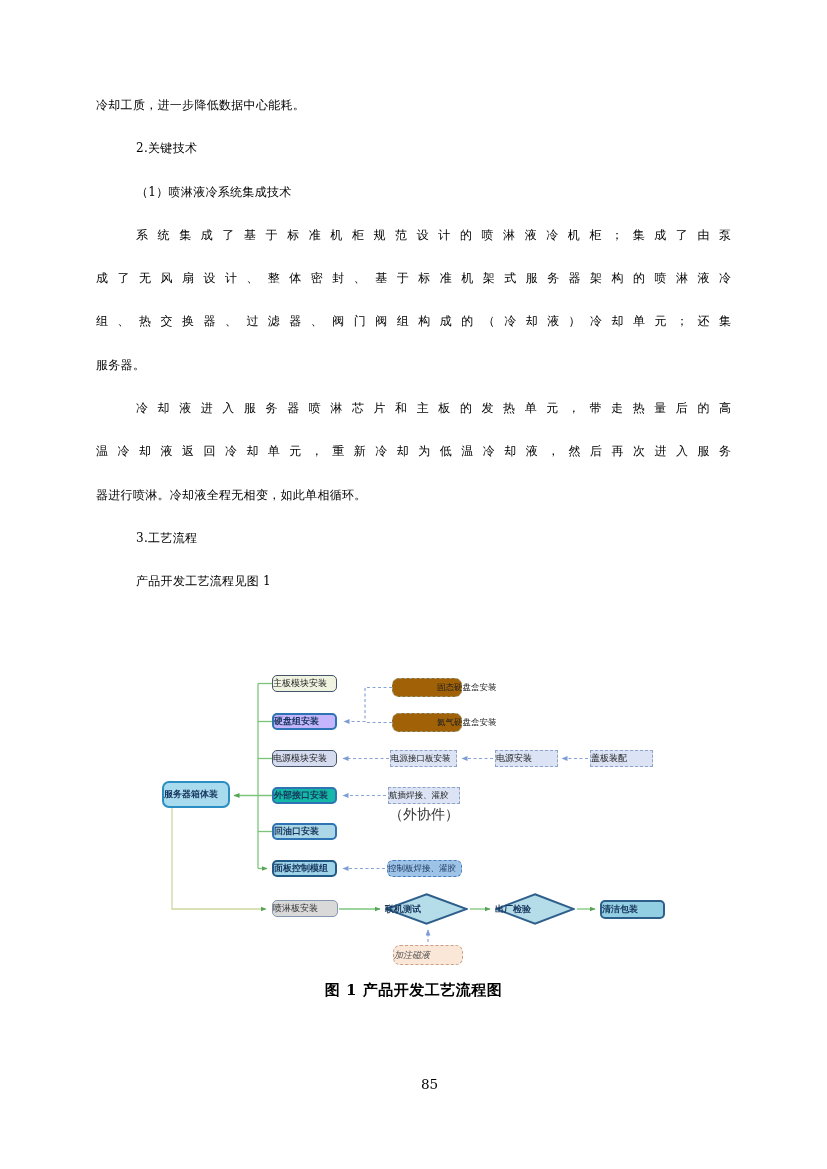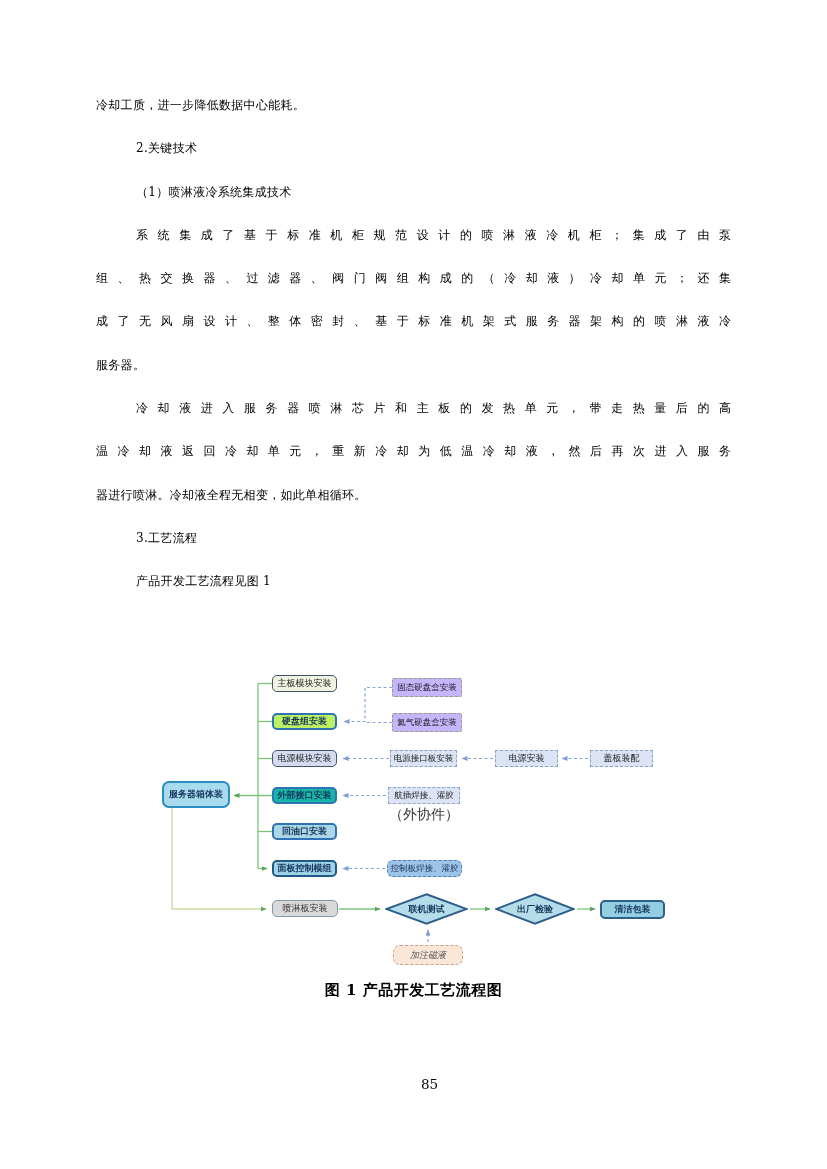--- a/index.html
+++ b/index.html
@@ -13,34 +13,34 @@
   .tl{
     height:43.3px;line-height:43.3px;font-size:12px;letter-spacing:0.3px;
     white-space:nowrap;overflow:visible;
   }
   .tl.ind{padding-left:40px;}
   .tl.jst{white-space:normal;text-align:justify;text-align-last:justify;letter-spacing:0;}
   
   .flow{position:absolute;left:0;top:665px;width:827px;height:310px;}
   .flow svg.wires{position:absolute;left:0;top:0;width:827px;height:310px;pointer-events:none;}
   .node{
-    position:absolute;box-sizing:border-box;display:flex;align-items:center;justify-content:center;
+    position:absolute;box-sizing:border-box;display:flex;align-items:center;
     font-family:"Liberation Sans","DejaVu Sans",sans-serif;font-size:9px;color:#222;
     border-radius:5px;text-align:center;white-space:nowrap;z-index:2;
   }
   .n-server{background:#a9dbee;border:2px solid #2b8ec2;color:#17375e;font-weight:bold;border-radius:7px;}
   .n-pale {background:#eff3e0;border:1.5px solid #44546a;}
-  .n-blue {background:#bef264;border:2px solid #2e74b5;color:#17375e;font-weight:bold;}
+  .n-blue {background:#c4b5fd;border:2px solid #2e74b5;color:#17375e;font-weight:bold;}
   .n-lav  {background:#d6dcf0;border:1.5px solid #44546a;}
   .n-blue3{background:#14b8a6;border:2px solid #2e74b5;color:#17375e;font-weight:bold;}
   .n-blue4{background:#abd7e7;border:2px solid #2e74b5;color:#17375e;font-weight:bold;}
   .n-blue5{background:#9ed3e8;border:2px solid #215a86;color:#17375e;font-weight:bold;}
   .n-gray {background:#d9d9d9;border:1.5px solid #8497b0;color:#333;}
   .n-final{background:#93cfe2;border:2px solid #2e5f8a;color:#17375e;font-weight:bold;}
-  .d-yellow{background:#c4b5fd;border:1.5px dashed #9a9a7a;border-radius:2px;}
+  .d-yellow{background:#a16207;border:1.5px dashed #9a9a7a;border-radius:7px;padding-left:44px;}
   .d-blue  {background:#dbe3f4;border:1.5px dashed #8ea3c8;border-radius:0;}
   .d-bluedark{background:#9dc3e6;border:1.5px dashed #4a7ebb;border-radius:6px;color:#1f3864;}
   .d-peach {background:#fbe7d8;border:1.5px dashed #c9a089;border-radius:7px;color:#555;font-style:italic;}
   .small{font-size:8.5px;}
   .note{
     position:absolute;font-family:"Liberation Sans","DejaVu Sans",sans-serif;font-size:14px;
     color:#333;text-align:center;z-index:2;
   }
   .diamond{background:none;border:none;}
   .dsvg{position:absolute;left:0;top:0;width:100%;height:100%;}
@@ -54,22 +54,22 @@
 </head>
 <body>
 
 <div class="page">
 
   <div class="textcol">
     <div class="tl">冷却工质，进一步降低数据中心能耗。</div>
     <div class="tl ind">2.关键技术</div>
     <div class="tl ind">（1）喷淋液冷系统集成技术</div>
     <div class="tl ind jst">系统集成了基于标准机柜规范设计的喷淋液冷机柜；集成了由泵</div>
+    <div class="tl jst">成了无风扇设计、整体密封、基于标准机架式服务器架构的喷淋液冷</div>
     <div class="tl jst">组、热交换器、过滤器、阀门阀组构成的（冷却液）冷却单元；还集</div>
-    <div class="tl jst">成了无风扇设计、整体密封、基于标准机架式服务器架构的喷淋液冷</div>
     <div class="tl">服务器。</div>
     <div class="tl ind jst">冷却液进入服务器喷淋芯片和主板的发热单元，带走热量后的高</div>
     <div class="tl jst">温冷却液返回冷却单元，重新冷却为低温冷却液，然后再次进入服务</div>
     <div class="tl">器进行喷淋。冷却液全程无相变，如此单相循环。</div>
     <div class="tl ind">3.工艺流程</div>
     <div class="tl ind">产品开发工艺流程见图 1</div>
   </div>
 
   <div class="flow">
 

